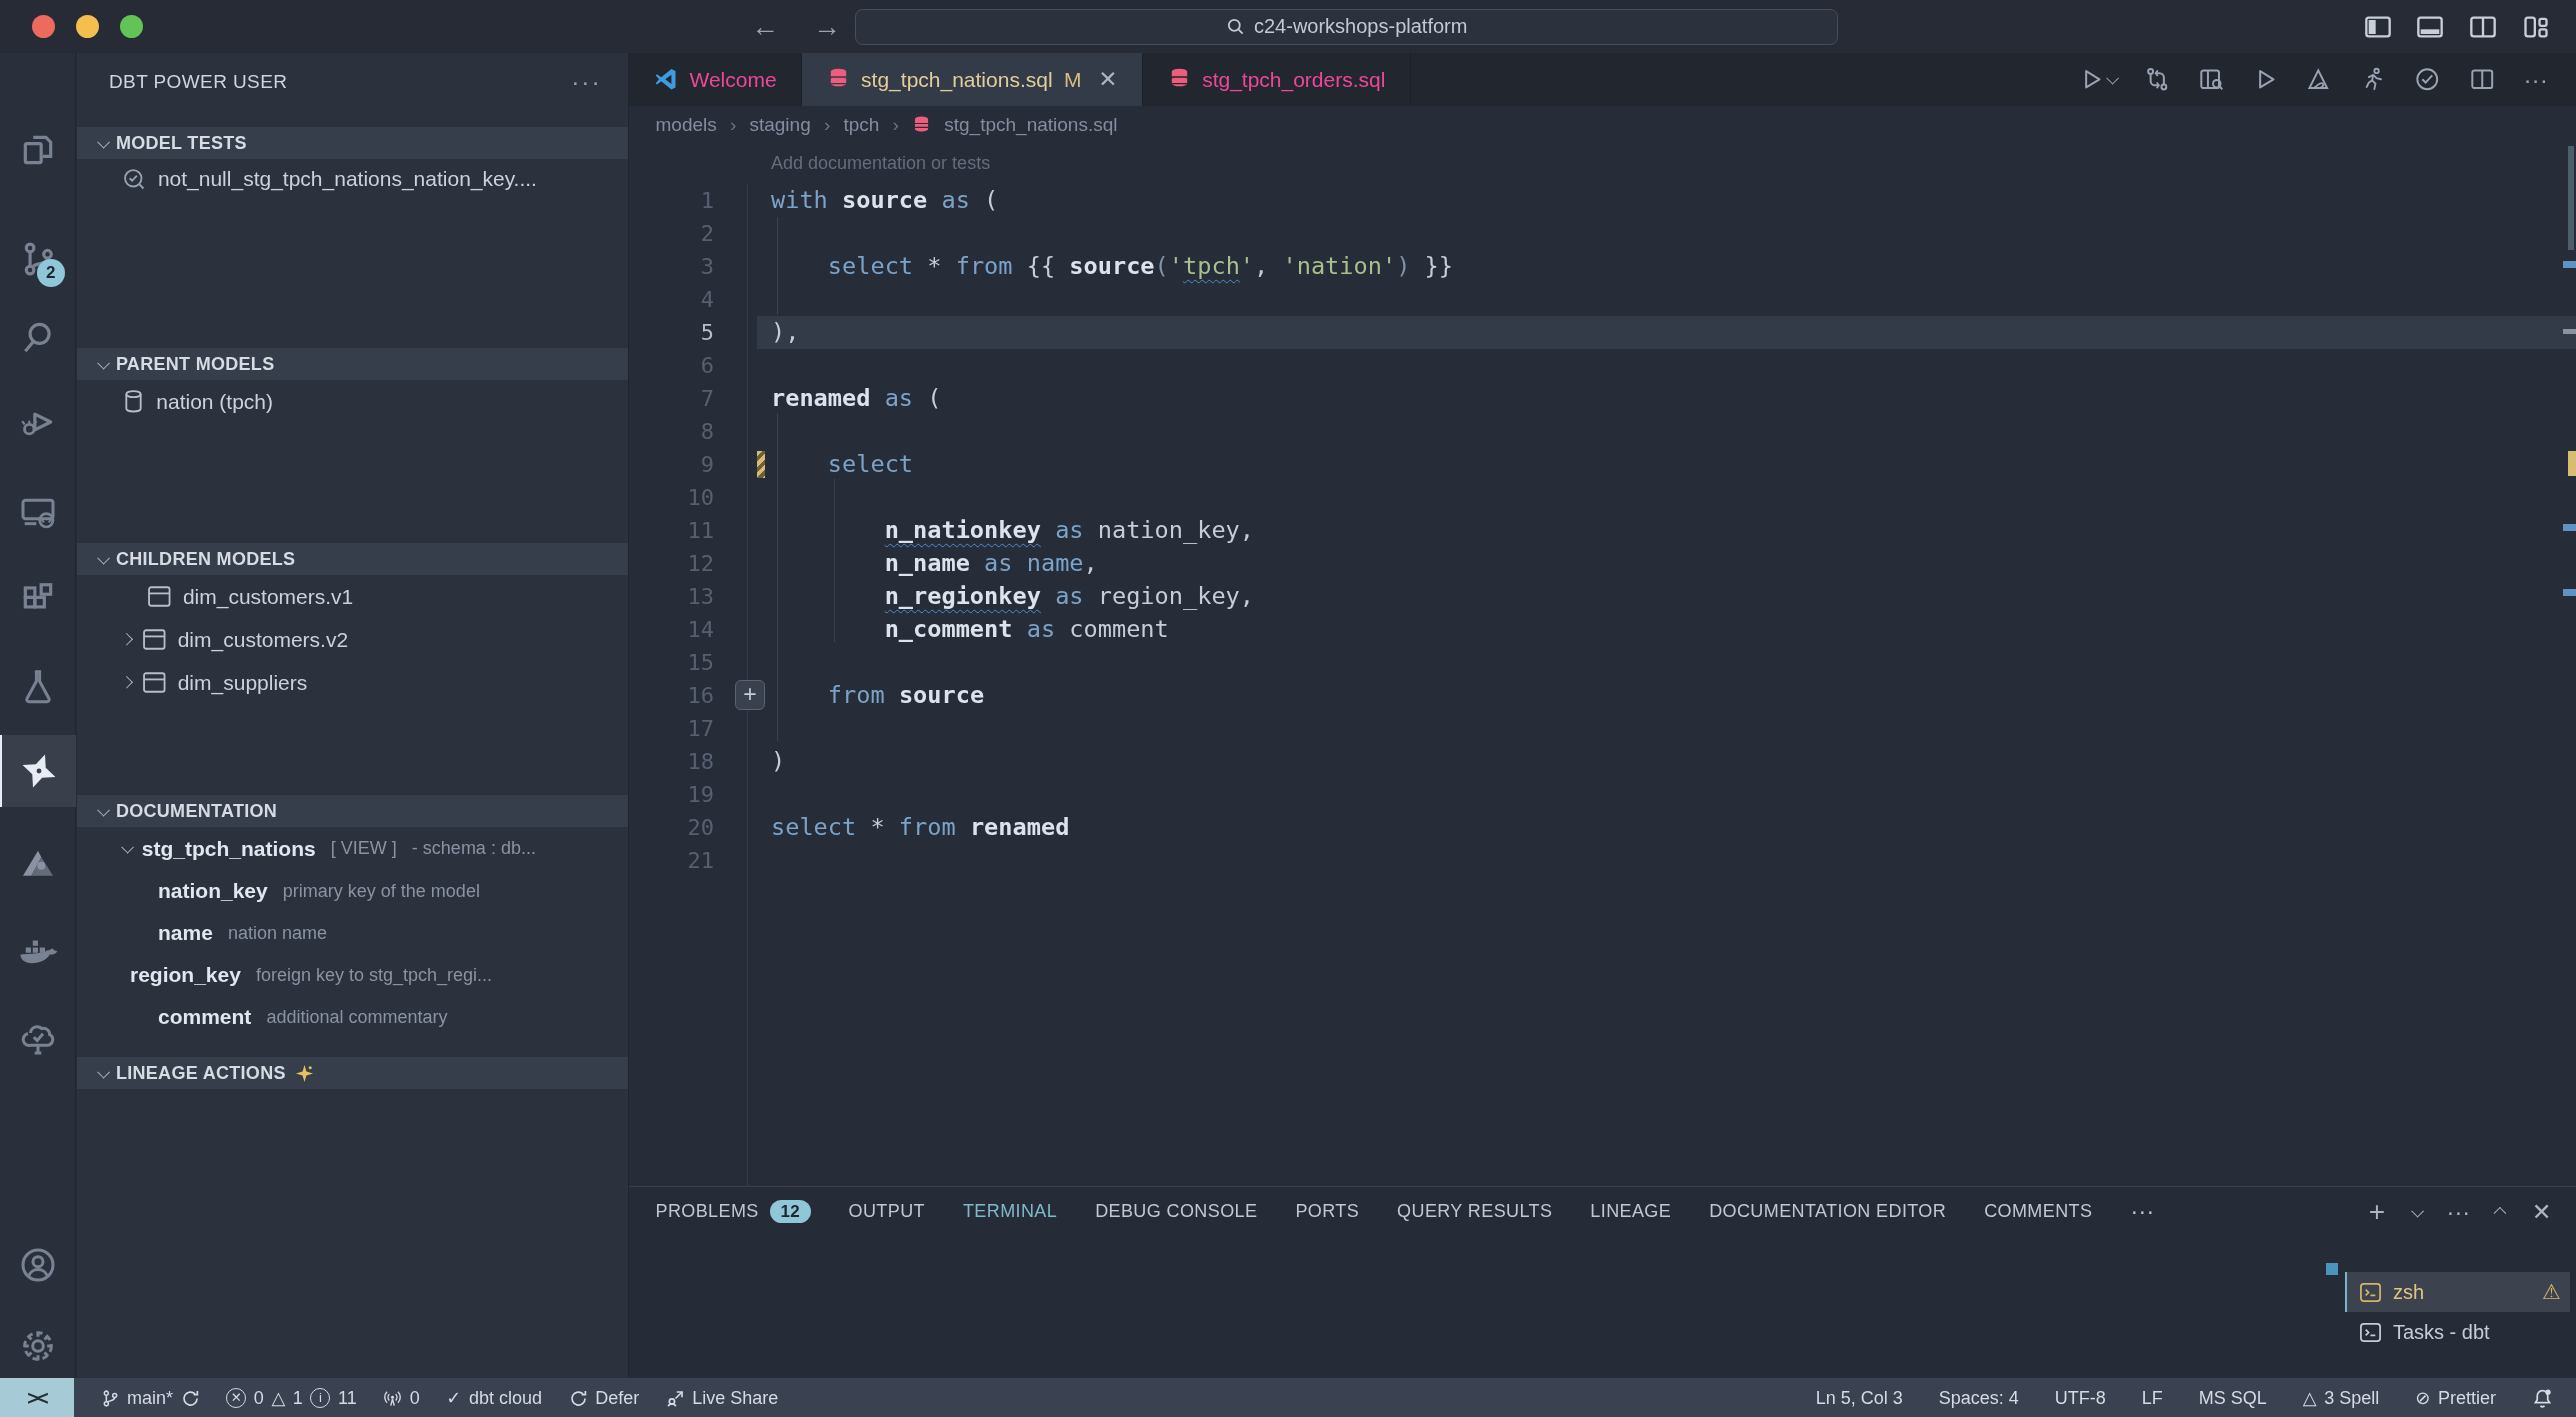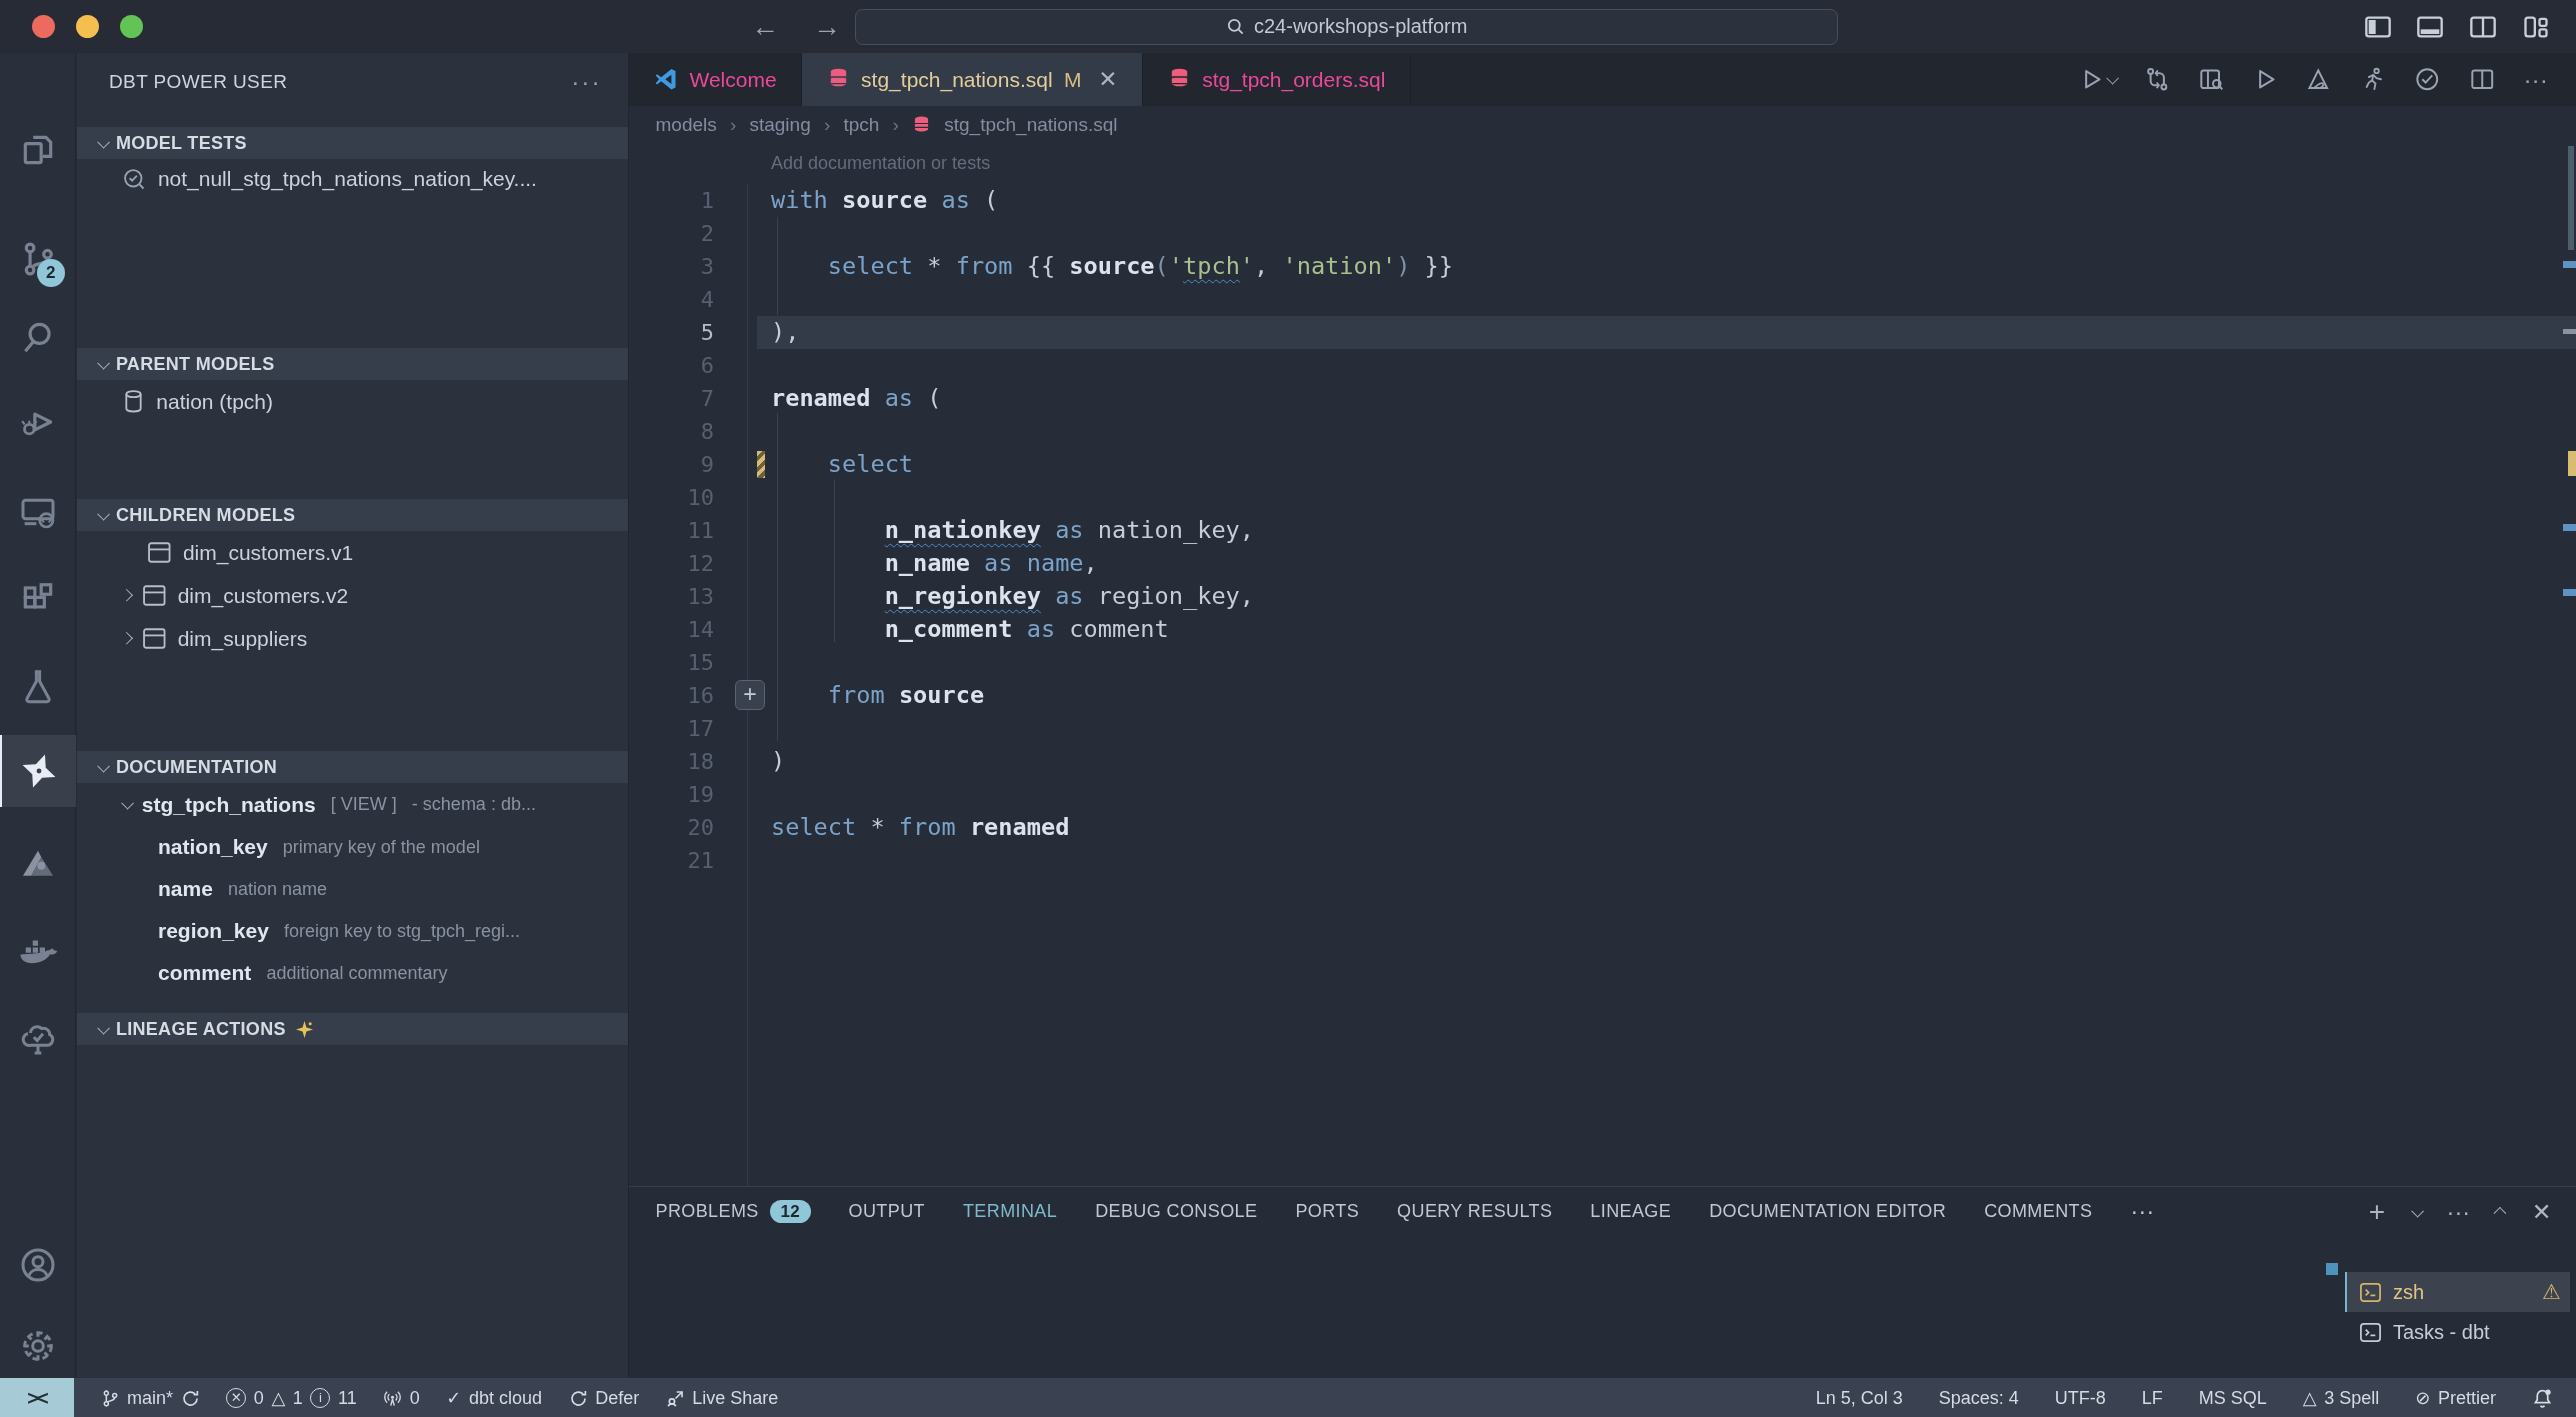--- a/index.html
+++ b/index.html
@@ -262,21 +262,21 @@
     <span>PARENT MODELS</span>
   </div>
   <div class="sb-item" style="height:43px">
     <svg width="23" height="24.6" viewBox="0 0 20 24">
         <ellipse cx="10" cy="5" rx="7" ry="3" fill="none" stroke="#b7bec9" stroke-width="1.8"></ellipse>
         <path d="M3 5v14c0 1.7 3.1 3 7 3s7-1.3 7-3V5" fill="none" stroke="#b7bec9" stroke-width="1.8"></path>
       </svg>
     <span>nation (tpch)</span>
   </div>
 
-  <div class="band" style="margin-top:76px">
+  <div class="band" style="margin-top:120px">
     <span class="chev down"></span>
     <span>CHILDREN MODELS</span>
   </div>
   <div class="sb-item" style="padding-left:70px;height:43px">
     <svg width="24.6" height="23" viewBox="0 0 24 22">
         <rect x="2" y="2" width="20" height="18" rx="2" fill="none" stroke="#b7bec9" stroke-width="1.8"></rect>
         <path d="M2 8h20" stroke="#b7bec9" stroke-width="1.8"></path>
       </svg>
     <span>dim_customers.v1</span>
   </div>
@@ -308,21 +308,21 @@
     <span class="desc">-  schema : db...</span>
   </div>
   <div class="sb-item" style="padding-left:81px;height:42px">
     <span style="font-weight:bold;color:#e2e7ef">nation_key</span>
     <span class="desc">primary key of the model</span>
   </div>
   <div class="sb-item" style="padding-left:81px;height:42px">
     <span style="font-weight:bold;color:#e2e7ef">name</span>
     <span class="desc">nation name</span>
   </div>
-  <div class="sb-item" style="padding-left:81px;height:42px">
+  <div class="sb-item" style="padding-left:53px;height:42px">
     <span style="font-weight:bold;color:#e2e7ef">region_key</span>
     <span class="desc">foreign key to stg_tpch_regi...</span>
   </div>
   <div class="sb-item" style="padding-left:81px;height:42px">
     <span style="font-weight:bold;color:#e2e7ef">comment</span>
     <span class="desc">additional commentary</span>
   </div>
 
   <div class="band" style="margin-top:19px">
     <span class="chev down"></span>

